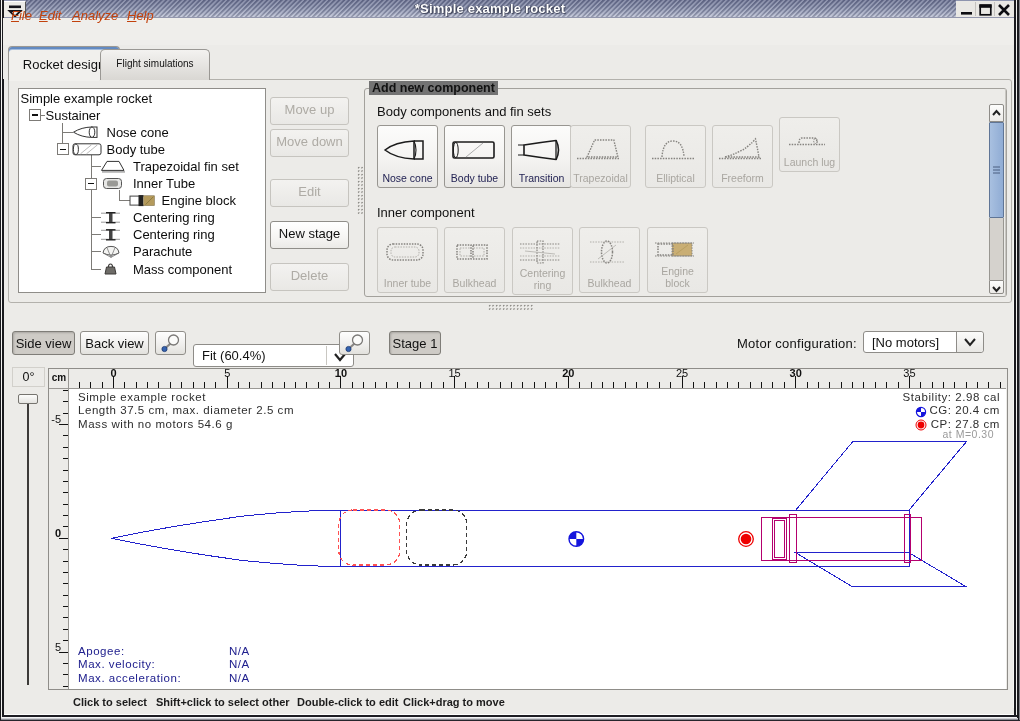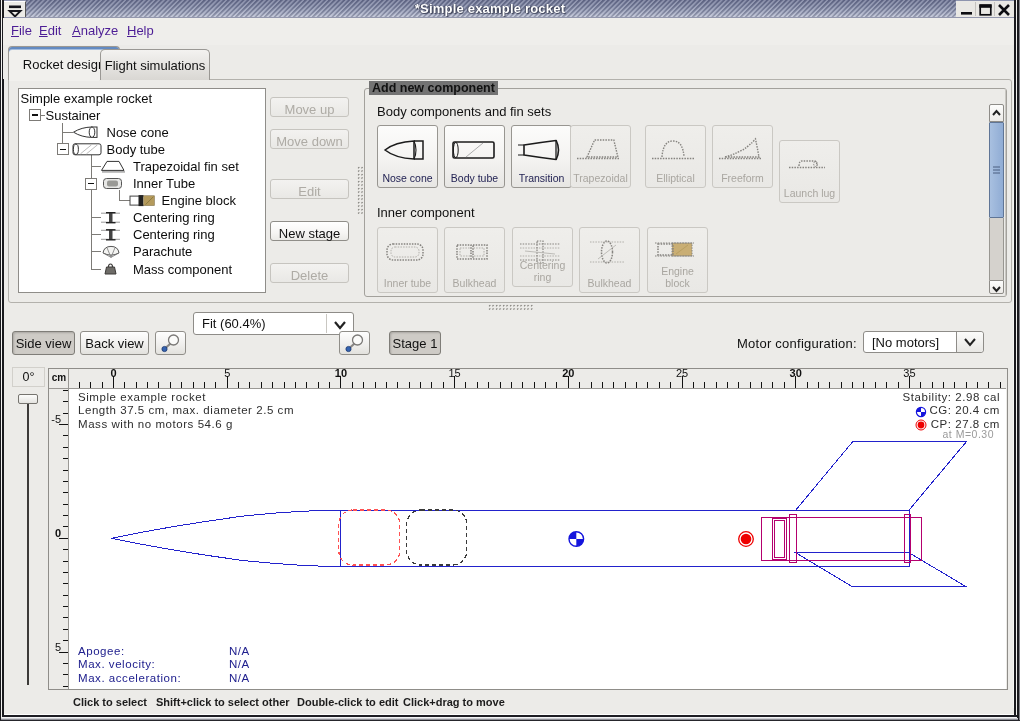--- a/index.html
+++ b/index.html
@@ -18,39 +18,39 @@
 .frameL{left:0;top:0;width:1px;height:721px;background:#1a1a1e;}
 .frameLw{left:1px;top:0;width:1px;height:721px;background:#f2f2f0;}
 .frameL2{left:2px;top:0;width:2px;height:721px;background:#1a1a1e;}
 .frameR{left:1014px;top:0;width:2px;height:721px;background:#1a1a1e;}
 .frameRw2{left:1016px;top:0;width:1px;height:721px;background:#f2f2f0;}
 .frameR2{left:1017px;top:0;width:2px;height:721px;background:#1a1a1e;}
 .frameR3{left:1019px;top:0;width:1px;height:721px;background:#808086;}
 .frameRw{left:1013px;top:18px;width:1px;height:690px;background:#f6f6f4;}
 
 #menubar{left:3px;top:18px;width:1011px;height:27px;background:#efeeeb;}
-.mitem{top:23px;height:18px;font-size:13px;color:#4c1d95;}
+.mitem{top:8px;height:18px;font-size:13px;color:#c2410c;font-style:italic;}
 .mu{text-decoration:underline;}
 
 #tabrow{left:3px;top:45px;width:1011px;height:34px;background:#ecebe8;}
 #tab1{left:8px;top:46px;width:112px;height:34px;background:#f1f0ed;border:1px solid #9a9894;border-bottom:none;border-radius:4px 4px 0 0;
  box-shadow:inset 0 2px 0 #638ac1, inset 0 3px 0 #a3bcde;}
 #tab1 span{display:block;margin-top:10px;text-align:center;font-size:13px;color:#111;}
 #tab2{left:100px;top:49px;width:110px;height:31px;background:linear-gradient(#f3f2f0,#d9d7d3);border:1px solid #9a9894;border-bottom:none;border-radius:5px 5px 0 0;}
-#tab2 span{display:block;margin-top:8px;text-align:center;font-size:13px;color:#111;}
+#tab2 span{display:block;margin-top:8px;text-align:center;font-size:10px;color:#111;}
 
 #tabpane{left:8px;top:79px;width:1004px;height:224px;border:1px solid #b3b1ac;border-radius:0 3px 3px 3px;background:#ecebe8;}
 
 #tree{left:18px;top:88px;width:248px;height:205px;background:#fff;border:1px solid #8f8d89;}
 
 .btn{border:1px solid #908e89;border-radius:3px;background:linear-gradient(#fefefe,#efeeec 60%,#e2e1dd);
  font-size:13px;color:#111;text-align:center;}
 .btn.dis{border-color:#c6c4bf;background:linear-gradient(#f3f2f0,#e9e8e5);color:#aeaba5;}
 .btn.en{background:linear-gradient(#ffffff,#f6f5f3 60%,#ebeae7);border-color:#86848o;}
-.sbtn{left:270px;width:79px;height:20px;line-height:23px;}
+.sbtn{left:270px;width:79px;height:28px;line-height:23px;}
 
 .pressed{background:#cecbc6 !important;box-shadow:inset 1px 1px 2px rgba(0,0,0,0.18);border-color:#7f7d78 !important;}
 
 #grp{left:364px;top:88px;width:643px;height:209px;border:1px solid #a3a19c;border-radius:3px;}
 #grptitle{left:369px;top:81px;height:14px;background:#737373;padding:0 3px;font-size:12.5px;font-weight:bold;color:#111;line-height:14px;}
 .seclabel{font-size:13px;color:#111;}
 
 .cbtn{width:61px;border:1px solid #989691;border-radius:3px;background:linear-gradient(#fcfcfb 0%,#f4f3f1 55%,#e7e6e3 100%);}
 .cbtn.dis{border-color:#cac8c3;background:linear-gradient(#efeeeb,#e9e8e5);}
 .cbtn .lbl{position:absolute;left:0;right:0;bottom:3px;text-align:center;font-size:10.5px;color:#232354;line-height:11.5px;}
@@ -237,21 +237,21 @@
       </svg></div>
     <div class="lbl">Elliptical</div>
   </div>
 <div class="abs cbtn dis" style="left:712px;top:125px;height:63px;">
     <div class="abs" style="left:4px;top:10px;"><svg width="52" height="28" viewBox="0 0 52 28" style="">
         <path d="M8 21 Q22 17 30 11 Q36 6 38.5 3 L40.5 13 L42 21 Z" stroke="#85837f" stroke-dasharray="1.5,1.2" fill="none" stroke-width="1.4"></path>
         <line x1="2" y1="22.5" x2="44" y2="22.5" stroke="#85837f" stroke-dasharray="1.5,1.2" stroke-width="1.6" fill="none"></line>
       </svg></div>
     <div class="lbl">Freeform</div>
   </div>
-<div class="abs cbtn dis" style="left:779px;top:140px;height:63px;">
+<div class="abs cbtn dis" style="left:779px;top:117px;height:55px;">
     <div class="abs" style="left:4px;top:10px;"><svg width="52" height="28" viewBox="0 0 52 28" style="">
         <path d="M15 15 Q15 10 18 10 L30 10 Q33 10 33 15" stroke="#85837f" stroke-dasharray="1.5,1.2" fill="none" stroke-width="1.4"></path>
         <ellipse cx="31.5" cy="13" rx="1.8" ry="2.6" stroke="#85837f" stroke-dasharray="1.5,1.2" fill="none" stroke-width="1"></ellipse>
         <line x1="5" y1="16.5" x2="41" y2="16.5" stroke="#85837f" stroke-dasharray="1.5,1.2" stroke-width="1.6" fill="none"></line>
       </svg></div>
     <div class="lbl">Launch lug</div>
   </div>
 <div class="abs cbtn dis" style="left:377px;top:227px;height:66px;">
     <div class="abs" style="left:4px;top:10px;"><svg width="52" height="28" viewBox="0 0 52 28" style="">
         <rect x="5" y="6" width="36" height="16" rx="6" stroke="#85837f" stroke-dasharray="1.5,1.2" fill="none" stroke-width="1.5"></rect>
@@ -260,21 +260,21 @@
     <div class="lbl">Inner&nbsp;tube</div>
   </div>
 <div class="abs cbtn dis" style="left:444px;top:227px;height:66px;">
     <div class="abs" style="left:4px;top:10px;"><svg width="52" height="28" viewBox="0 0 52 28" style="">
         <rect x="8" y="7" width="14" height="14" stroke="#85837f" stroke-dasharray="1.5,1.2" fill="none" stroke-width="1.5"></rect>
         <rect x="24" y="7" width="14" height="14" stroke="#85837f" stroke-dasharray="1.5,1.2" fill="none" stroke-width="1.5"></rect>
         <rect x="11" y="10" width="24" height="8" stroke="#b0aea9" fill="none" stroke-dasharray="1.5,1.2"></rect>
       </svg></div>
     <div class="lbl">Bulkhead</div>
   </div>
-<div class="abs cbtn dis" style="left:512px;top:227px;height:60px;">
+<div class="abs cbtn dis" style="left:512px;top:227px;height:68px;">
     <div class="abs" style="left:4px;top:10px;"><svg width="52" height="28" viewBox="0 0 52 28" style="">
         <line x1="3" y1="6" x2="43" y2="6" stroke="#85837f" stroke-dasharray="1.5,1.2" fill="none" stroke-width="1.2"></line>
         <line x1="3" y1="22" x2="43" y2="22" stroke="#85837f" stroke-dasharray="1.5,1.2" fill="none" stroke-width="1.2"></line>
         <line x1="3" y1="10" x2="43" y2="10" stroke="#b0aea9" stroke-dasharray="1.5,1.2"></line>
         <line x1="3" y1="18" x2="43" y2="18" stroke="#b0aea9" stroke-dasharray="1.5,1.2"></line>
         <rect x="20" y="3" width="6" height="22" stroke="#85837f" stroke-dasharray="1.5,1.2" fill="none" stroke-width="1.2"></rect>
         <line x1="8" y1="13" x2="38" y2="16" stroke="#b0aea9" stroke-width="0.8"></line>
       </svg></div>
     <div class="lbl">Centering<br>ring</div>
   </div>
@@ -314,21 +314,21 @@
       </svg></div>
   </div>
 <div class="abs" style="left:1005px;top:89px;width:1px;height:208px;background:#c9c7c2;"></div>
 <div class="abs btn tbtn pressed" style="left:12px;width:63px;">Side view</div>
 <div class="abs btn tbtn" style="left:80px;width:69px;">Back view</div>
 <div class="abs btn tbtn" style="left:155px;width:31px;"><svg width="28" height="22" viewBox="0 0 28 22" style="">
       <line x1="13.5" y1="11.5" x2="8" y2="16.5" stroke="#8a8886" stroke-width="2.2"></line>
       <circle cx="16.5" cy="8" r="5" fill="#fbfbfa" stroke="#7a7876" stroke-width="1.3"></circle>
       <circle cx="7.5" cy="17" r="2.6" fill="#3563b0" stroke="#1e3a70" stroke-width="0.8"></circle>
     </svg></div>
-<div class="abs combo" style="left:193px;top:312px;width:161px;height:23px;">
+<div class="abs combo" style="left:193px;top:344px;width:161px;height:23px;">
     <div style="position:absolute;right:26px;top:1px;width:1px;height:19px;background:#c9c7c2;"></div>
     <span style="position:absolute;left:8px;top:3px;">Fit (60.4%)</span>
     <svg width="16" height="12" viewBox="0 0 16 12" style="position:absolute;right:5px;top:6px;">
       <path d="M3 3 L8 9 L13 3" stroke="#222" stroke-width="2.2" fill="none"></path>
     </svg>
   </div>
 <div class="abs btn tbtn" style="left:339px;width:31px;"><svg width="28" height="22" viewBox="0 0 28 22" style="">
       <line x1="13.5" y1="11.5" x2="8" y2="16.5" stroke="#8a8886" stroke-width="2.2"></line>
       <circle cx="16.5" cy="8" r="5" fill="#fbfbfa" stroke="#7a7876" stroke-width="1.3"></circle>
       <circle cx="7.5" cy="17" r="2.6" fill="#3563b0" stroke="#1e3a70" stroke-width="0.8"></circle>

